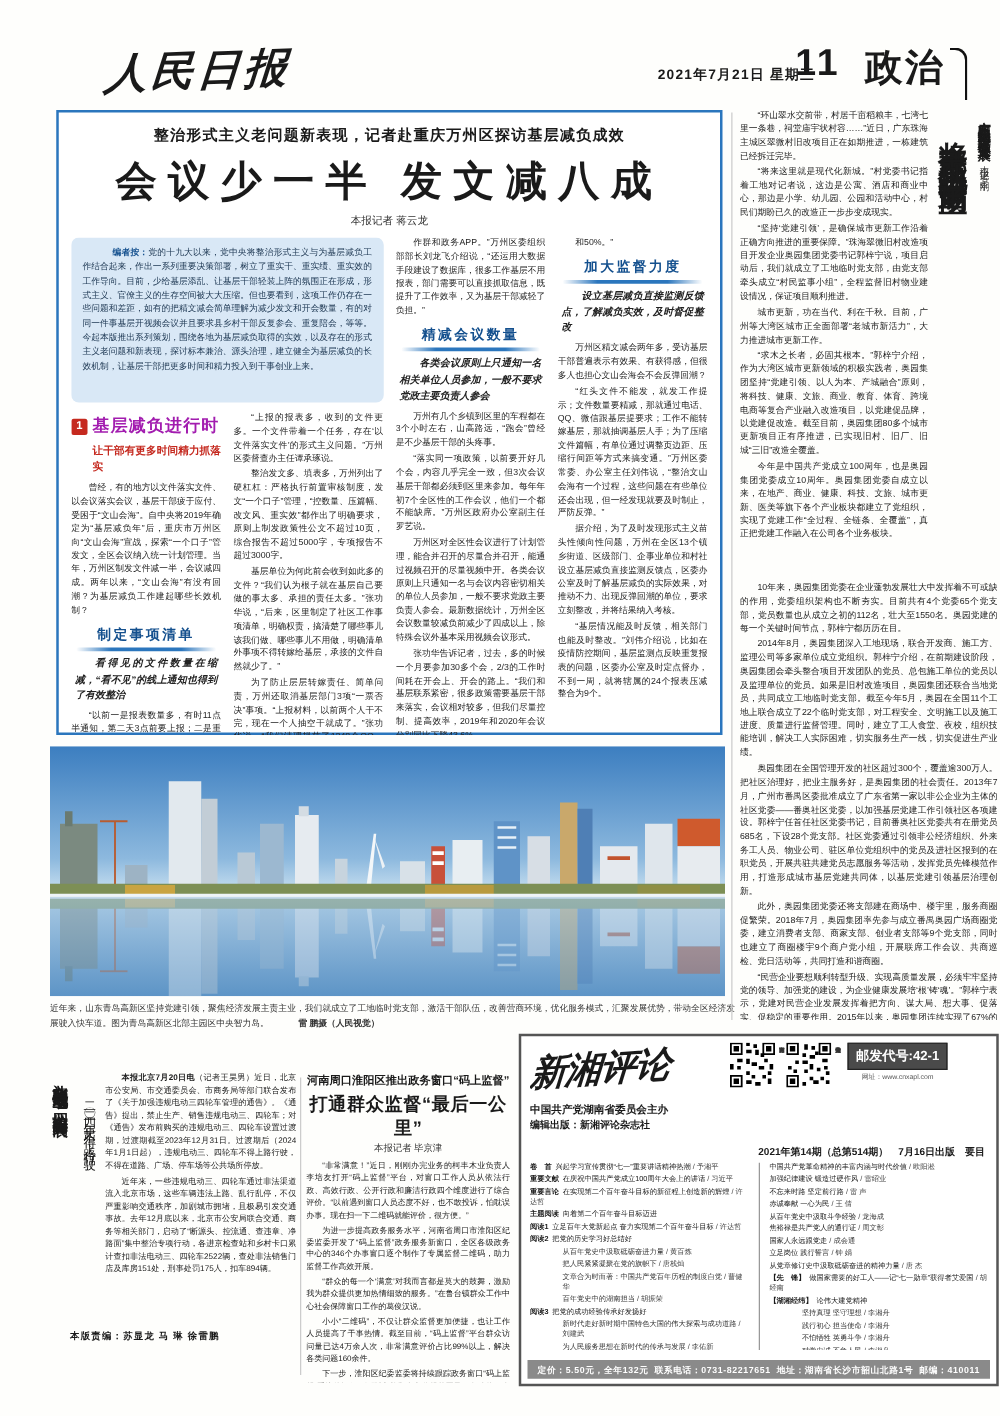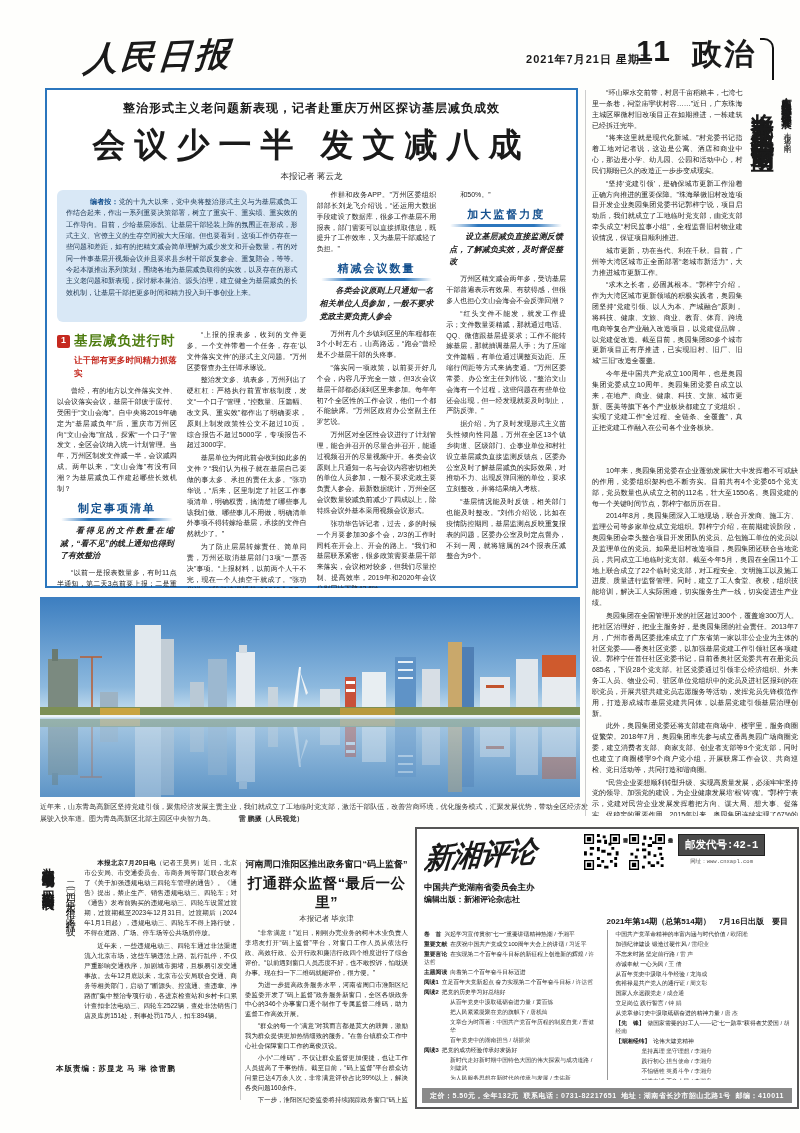--- a/index.html
+++ b/index.html
@@ -26,21 +26,21 @@
   .cols2{display:flex;gap:10px;flex:1;min-height:0;}
   .col{flex:1;font-size:7px;line-height:1.55;text-align:justify;overflow:hidden;min-width:0;color:#222;}
   .para{margin:0 0 2px;text-indent:2em;}
   .toc-item{margin:0 0 1.5px;line-height:1.45;}
   .toc-item b{margin-right:3px;}
   .toc-item.sub{padding-left:26px;color:#333;}
   .au{color:#444;}
   .badge-row{display:flex;align-items:center;gap:4px;margin:1px 0 2px;text-indent:0;}
   .badge-icon{width:13px;height:13px;background:#c5291f;color:#fff;font-size:9px;font-weight:bold;border-radius:2px;
         display:flex;align-items:center;justify-content:center;flex:none;}
-  .badge-title{font-size:13.5px;font-weight:bold;color:#4d7c0f;letter-spacing:1px;white-space:nowrap;}
+  .badge-title{font-size:13.5px;font-weight:bold;color:#a21caf;letter-spacing:1px;white-space:nowrap;}
   .badge-sub{font-size:8.5px;font-weight:bold;color:#c5291f;margin:0 0 6px 17px;}
   .subhead{text-align:center;font-size:11px;font-weight:bold;color:#14508e;letter-spacing:2px;margin:5px 0 1px;}
   .subrule{height:3px;background:linear-gradient(90deg,rgba(43,118,189,0),#2b76bd 25%,#2b76bd 75%,rgba(43,118,189,0));
         margin:1px 4px 4px;border-radius:2px;}
   .deck{font-size:8px;font-weight:bold;color:#222;font-style:italic;line-height:1.6;margin:1px 3px 5px;
         text-align:justify;font-family:"Liberation Serif",serif;text-indent:2em;}
   
   .photo{position:absolute;left:40px;top:597px;width:540px;height:200px;}
   .caption{position:absolute;left:40px;top:802px;width:548px;font-size:7px;line-height:1.65;color:#333;
         text-align:justify;font-family:"Liberation Serif",serif;}
@@ -74,21 +74,21 @@
         background:#fff;padding:5px 7px 20px;}
   .ad-head{display:flex;height:82px;overflow:hidden;}
   .ad-logo{font-family:"Liberation Serif",serif;font-size:29px;font-weight:bold;font-style:italic;
         letter-spacing:-1px;transform:rotate(-4deg) skewX(-8deg);white-space:nowrap;}
   .ad-logo-wrap{width:158px;flex:none;}
   .ad-org{font-size:8.5px;font-weight:bold;margin-top:8px;white-space:nowrap;}
   .ad-pub{font-size:8px;font-weight:bold;white-space:nowrap;}
   .ad-qrs{display:flex;gap:2px;margin-left:2px;flex:none;}
   .qr{width:36px;height:36px;display:block;}
   .qr-label{writing-mode:vertical-rl;font-size:4.5px;color:#333;line-height:1.1;}
-  .ad-postal{margin-left:6px;flex:none;font-family:Liberation Mono, monospace;}
+  .ad-postal{margin-left:6px;flex:none;}
   .postal-box{background:#4a4a4a;color:#fff;font-weight:bold;font-size:10.5px;padding:3px 6px;border:1px solid #222;
         white-space:nowrap;}
   .postal-site{font-size:5.5px;color:#555;margin-top:2px;text-align:center;}
   .ad-issue{font-size:8px;font-weight:bold;text-align:right;margin:0 2px 3px 0;}
   .ad-cols{display:flex;gap:8px;height:150px;overflow:hidden;}
   .ad-col{flex:1;font-size:5.8px;line-height:1.5;min-width:0;}
   .ad-col + .ad-col{border-left:1px solid #999;padding-left:8px;}
   .ad-footer{position:absolute;left:5px;right:5px;bottom:4px;background:#8a8a8a;color:#fff;font-size:7px;
         font-weight:bold;display:flex;justify-content:space-between;padding:2.5px 8px;letter-spacing:0.5px;}
 </style>

